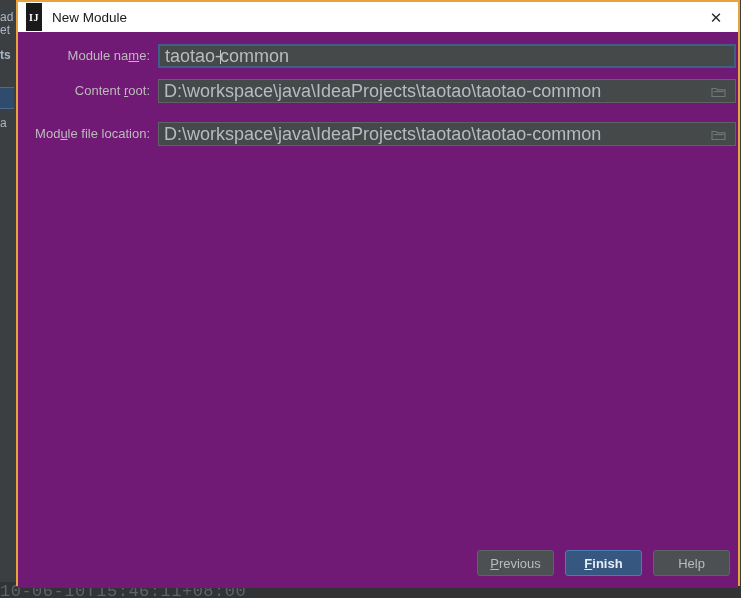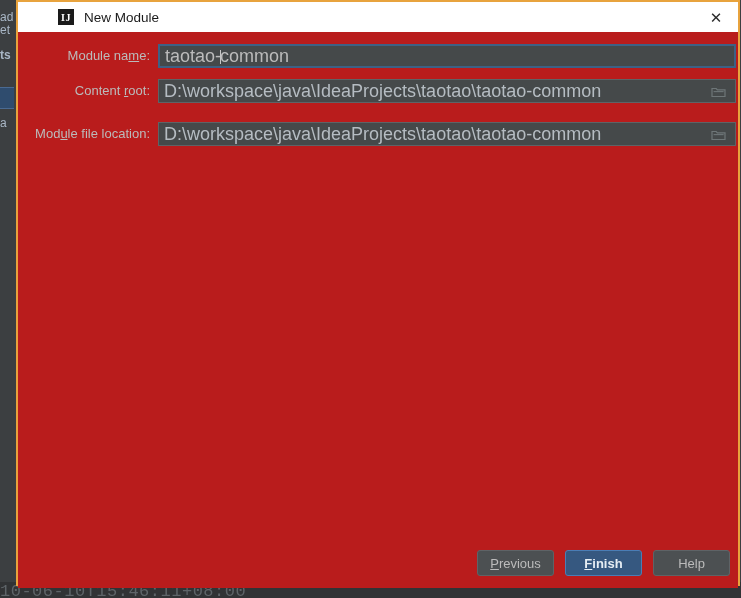--- a/index.html
+++ b/index.html
@@ -107,32 +107,31 @@
     position: relative;
     height: 30px;
     background: #FFFFFF;
     display: flex;
     align-items: center;
     padding-left: 8px;
     box-sizing: border-box;
   }
   .ij-icon {
     width: 16px;
-    height: 16px;
+    height: 28px;
     background: #1A1A1A;
     color: #FFFFFF;
     font-family: "Liberation Serif", serif;
     font-size: 10px;
     font-weight: bold;
     letter-spacing: 0.5px;
     display: flex;
     align-items: center;
     justify-content: center;
     flex: 0 0 auto;
-    margin-left: 32px;
   }
   .title-text {
     margin-left: 10px;
     font-size: 13.5px;
     color: #1A1A1A;
     font-family: "Liberation Sans", sans-serif;
   }
   .close-btn {
     position: absolute;
     right: 0; top: 0;
@@ -143,21 +142,21 @@
     color: #2B2B2B;
     font-size: 15px;
     line-height: 1;
     cursor: pointer;
   }
 
   
   .dialog-body {
     position: relative;
     height: 556px;
-    background: #b91c1c;
+    background: #701a75;
   }
 
   .form-row {
     position: absolute;
     left: 0;
     height: 24px;
     width: 100%;
   }
   .form-row.r0 { top: 12px; }
   .form-row.r1 { top: 47px; }

